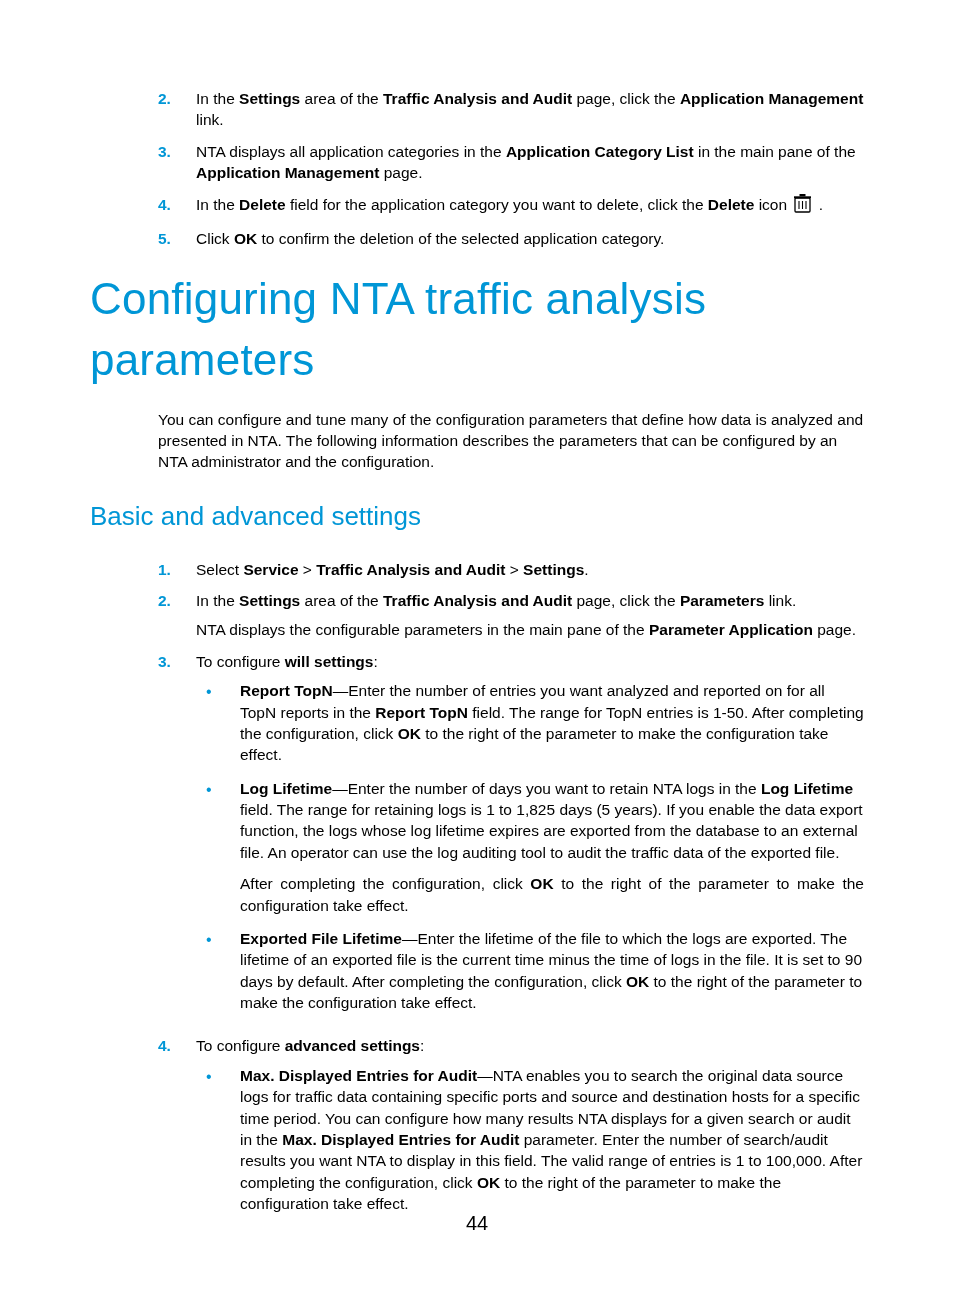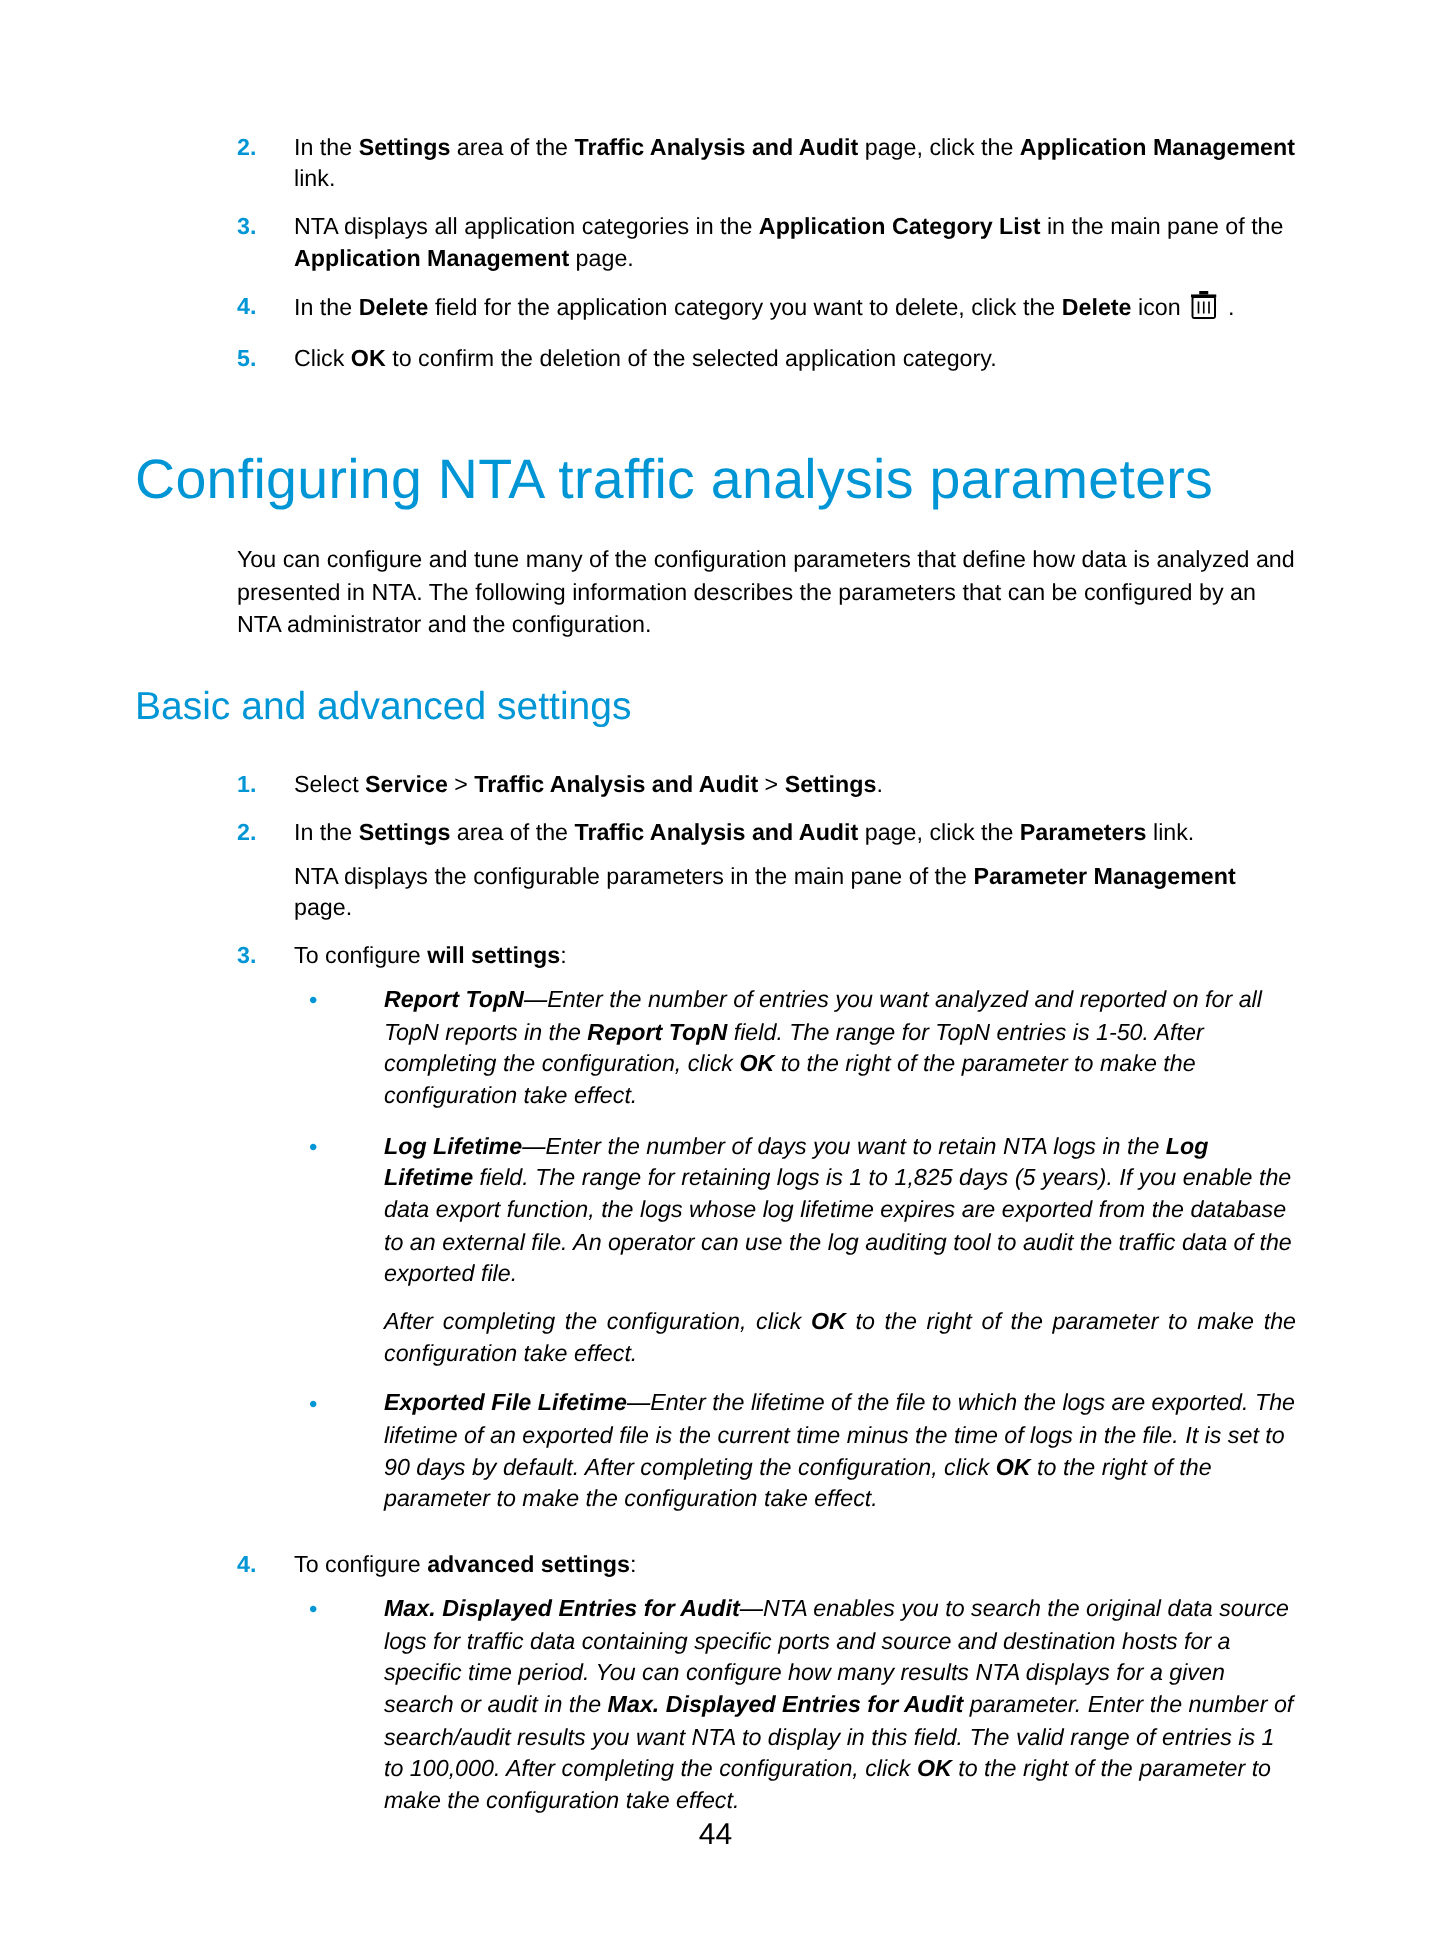--- a/index.html
+++ b/index.html
@@ -43,28 +43,28 @@
     width: 34px;
     flex: 0 0 34px;
     text-align: left;
     padding-left: 10px;
     color: #0096d6;
     line-height: 1;
     font-size: 16px;
     padding-top: 4px;
   }
   .ul > .bi .bitext { flex: 1; }
-  .ul > .bi .bitext p { margin: 0 0 10px 16px; font-style: italic; }
+  .ul > .bi .bitext p { margin: 0 0 10px 0; }
   .ul > .bi .bitext p:last-child { margin-bottom: 0; }
   h1.h1 {
     font-family: Arial, Helvetica, sans-serif;
     font-weight: 300;
     color: #0096d6;
-    font-size: 37px;
-    margin: 44px 0 18px 0;
+    font-size: 44px;
+    margin: 20px 0 18px 0;
     letter-spacing: 0.2px;
   }
   h2.h2 {
     font-family: Arial, Helvetica, sans-serif;
     font-weight: 300;
     color: #0096d6;
     font-size: 26px;
     margin: 26px 0 24px 0;
   }
   .intro { margin: 0 0 14px 0; }
@@ -141,21 +141,21 @@
       <li class="li">
         <div class="num">1.</div>
         <div class="body">
           <p>Select <strong>Service</strong> &gt; <strong>Traffic Analysis and Audit</strong> &gt; <strong>Settings</strong>.</p>
         </div>
       </li>
       <li class="li">
         <div class="num">2.</div>
         <div class="body">
           <p>In the <strong>Settings</strong> area of the <strong>Traffic Analysis and Audit</strong> page, click the <strong>Parameters</strong> link.</p>
-          <p>NTA displays the configurable parameters in the main pane of the <strong>Parameter Management</strong> page.</p>
+          <p>NTA displays the configurable parameters in the main pane of the <strong>Parameter Application</strong> page.</p>
         </div>
       </li>
       <li class="li">
         <div class="num">3.</div>
         <div class="body">
           <p>To configure <strong>will settings</strong>:</p>
           <ul class="ul">
             <li class="bi">
               <div class="dot">•</div>
               <div class="bitext">

